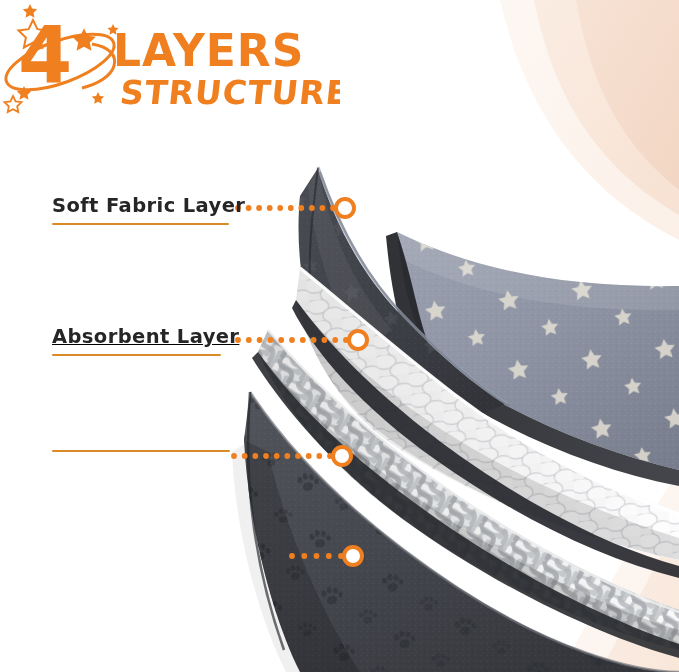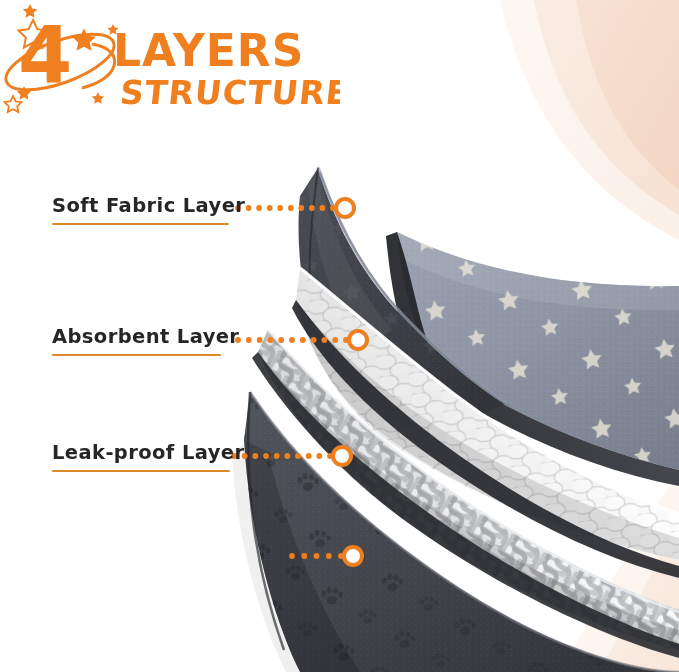--- a/index.html
+++ b/index.html
@@ -328,27 +328,26 @@
         <circle cx="328.8" cy="556" r="2.9" fill="#EF7F1F"></circle>
         <circle cx="341.0" cy="556" r="2.9" fill="#EF7F1F"></circle>
       </g>
   </svg>
 
   <div class="callout" id="callout-0" style="left: 52px; top: 196px;">
     <span class="callout-text">Soft Fabric Layer</span>
     <span class="callout-underline" style="width: 177px;"></span>
   </div>
 
-  <div class="callout" id="callout-1" style="left: 52px; top: 327px;">
+  <div class="callout" id="callout-1" style="left: 52px; top: 327px; text-decoration: underline;">
     <span class="callout-text">Absorbent Layer</span>
     <span class="callout-underline" style="width: 169px;"></span>
   </div>
 
   <div class="callout" id="callout-2" style="left: 52px; top: 443px;">
-    <span class="callout-text">Leak-proof Layer</span>
     <span class="callout-underline" style="width: 178px;"></span>
   </div>
 
 
   <div class="marker" id="marker-0" style="left: 334px; top: 197px; width: 22px; height: 22px;"></div>
   <div class="marker" id="marker-1" style="left: 347px; top: 329px; width: 22px; height: 22px;"></div>
   <div class="marker" id="marker-2" style="left: 331px; top: 445px; width: 22px; height: 22px;"></div>
   <div class="marker" id="marker-3" style="left: 342px; top: 545px; width: 22px; height: 22px;"></div>
 
 </div>

